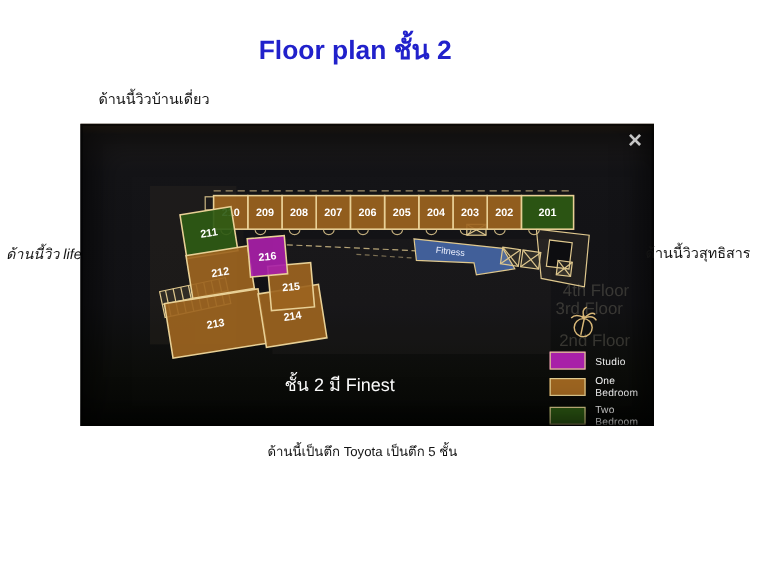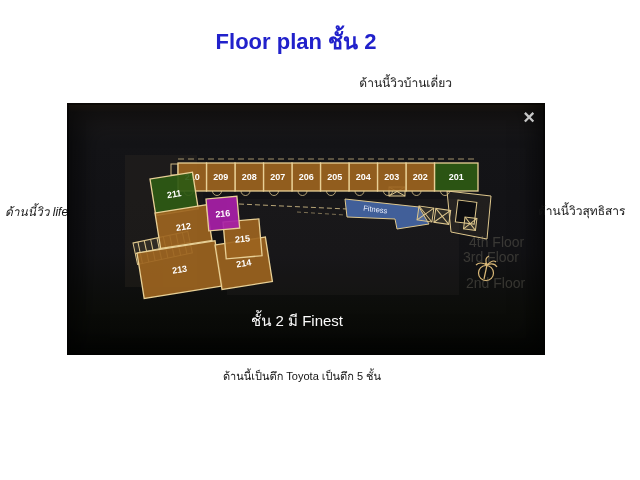--- a/index.html
+++ b/index.html
@@ -2,42 +2,42 @@
 <html><head>
 <meta charset="utf-8">
 <style>
   html,body{margin:0;padding:0;background:#fff;}
   body{width:640px;height:480px;font-family:"Liberation Sans",sans-serif;}
   #stage{position:relative;width:640px;height:480px;overflow:hidden;background:#fff;}
 
   .page-title{position:absolute;left:96px;top:24px;width:400px;text-align:center;
     font-size:22px;font-weight:700;color:#2121cb;}
   .caption{position:absolute;font-size:12px;color:#141414;white-space:nowrap;}
-  .caption-top{left:52px;top:73px;width:400px;text-align:right;}
+  .caption-top{left:82px;top:73px;width:400px;text-align:left;}
   .caption-left{left:5px;top:202px;font-style:italic;}
   .caption-right{left:538px;top:201px;z-index:6;}
   .caption-bottom{left:102px;top:367px;width:400px;text-align:center;font-size:11px;}
 
   .photo{position:absolute;left:67px;top:103px;width:478px;height:252px;overflow:hidden;
     background:linear-gradient(180deg,#362a1b 0px,#1c1a1a 9px,#141417 40px,
       #121215 150px,#0c0d0a 205px,#060705 252px);}
   .photo::after{content:'';position:absolute;inset:0;pointer-events:none;z-index:4;
     box-shadow:inset 0 0 0 2px rgba(0,0,0,.45), inset 12px 14px 26px rgba(0,0,0,.55),
       inset -10px -12px 24px rgba(0,0,0,.5);}
   .bg-hint{position:absolute;z-index:1;}
   .bg-hint1{left:58px;top:52px;width:72px;height:132px;background:rgba(58,50,40,.26);}
   .bg-hint2{left:160px;top:96px;width:232px;height:96px;background:rgba(48,46,44,.20);}
   .bg-hint3{left:96px;top:72px;width:40px;height:112px;background:rgba(40,36,30,.28);}
 
   .plan-svg{position:absolute;left:0;top:0;z-index:2;}
 
   .close-btn{position:absolute;right:10px;top:4px;z-index:5;color:#c6c6c6;
     font-size:20px;font-weight:700;line-height:1;cursor:pointer;}
 
-  .finest-text{position:absolute;left:150px;top:206px;width:160px;text-align:center;
+  .finest-text{position:absolute;left:136px;top:206px;width:160px;text-align:center;
     z-index:3;color:#fff;font-size:15px;}
 
   .legend{position:absolute;left:391px;top:190px;z-index:3;}
   .legend-row{display:flex;align-items:center;margin-bottom:4px;}
   .legend-swatch{width:28px;height:13px;border:1px solid #e0cb90;margin-right:8px;flex:0 0 auto;}
   .legend-label{color:#f2f2f2;font-size:8.5px;letter-spacing:.2px;}
 
   .watermark{position:absolute;z-index:1;color:#6a675c;opacity:.45;font-size:14px;white-space:nowrap;}
 </style>
 </head>
@@ -197,17 +197,31 @@
           </g>
           <g transform="rotate(-5 139 96)">
             <rect x="139" y="96" width="31" height="32" fill="#a820a8" fill-opacity="0.92" stroke="#e8d096" stroke-width="1.3"></rect>
             <text x="154.5" y="115.2" text-anchor="middle" fill="#fff" font-size="9" font-weight="600" font-family="Liberation Sans, sans-serif">216</text>
           </g>
         </g>
     </svg>
 
     <div class="finest-text">ชั้น 2 มี Finest</div>
 
+    <div class="legend" id="legend">
+        <div class="legend-row">
+          <div class="legend-swatch" style="background: rgb(168, 32, 168);"></div>
+          <span class="legend-label">Studio</span>
+        </div>
+        <div class="legend-row">
+          <div class="legend-swatch" style="background: rgb(156, 100, 32);"></div>
+          <span class="legend-label">One Bedroom</span>
+        </div>
+        <div class="legend-row">
+          <div class="legend-swatch" style="background: rgb(46, 90, 20);"></div>
+          <span class="legend-label">Two Bedroom</span>
+        </div>
+      </div>
 
     <div class="close-btn">×</div>
   </div>
 
 </div>
 
 </body></html>

